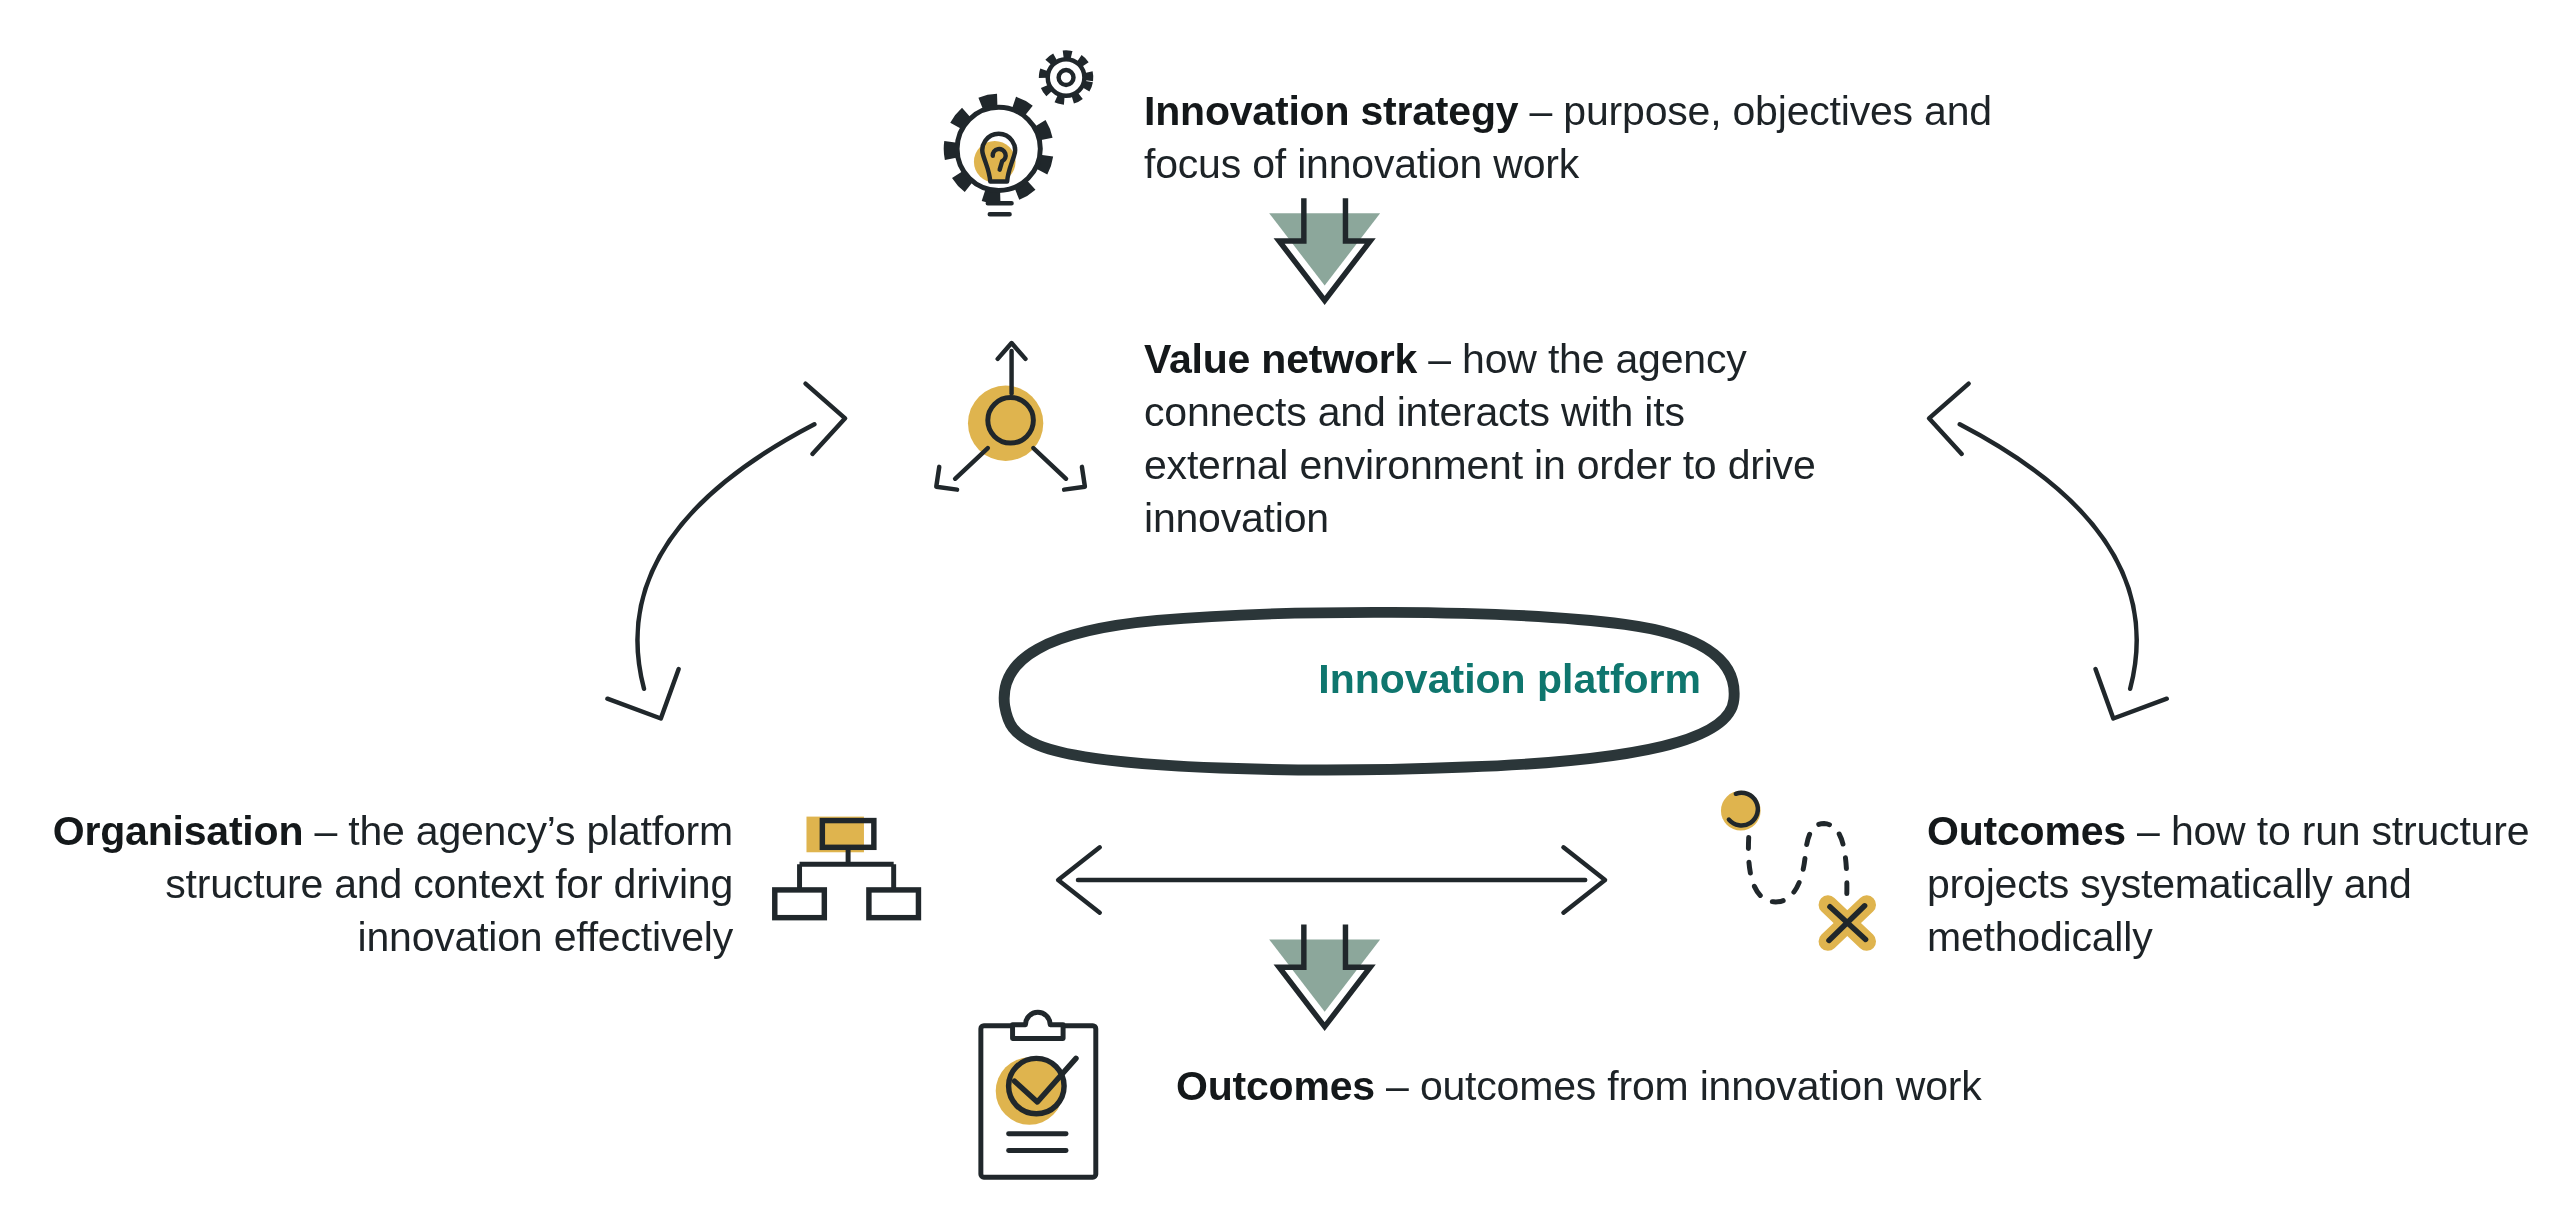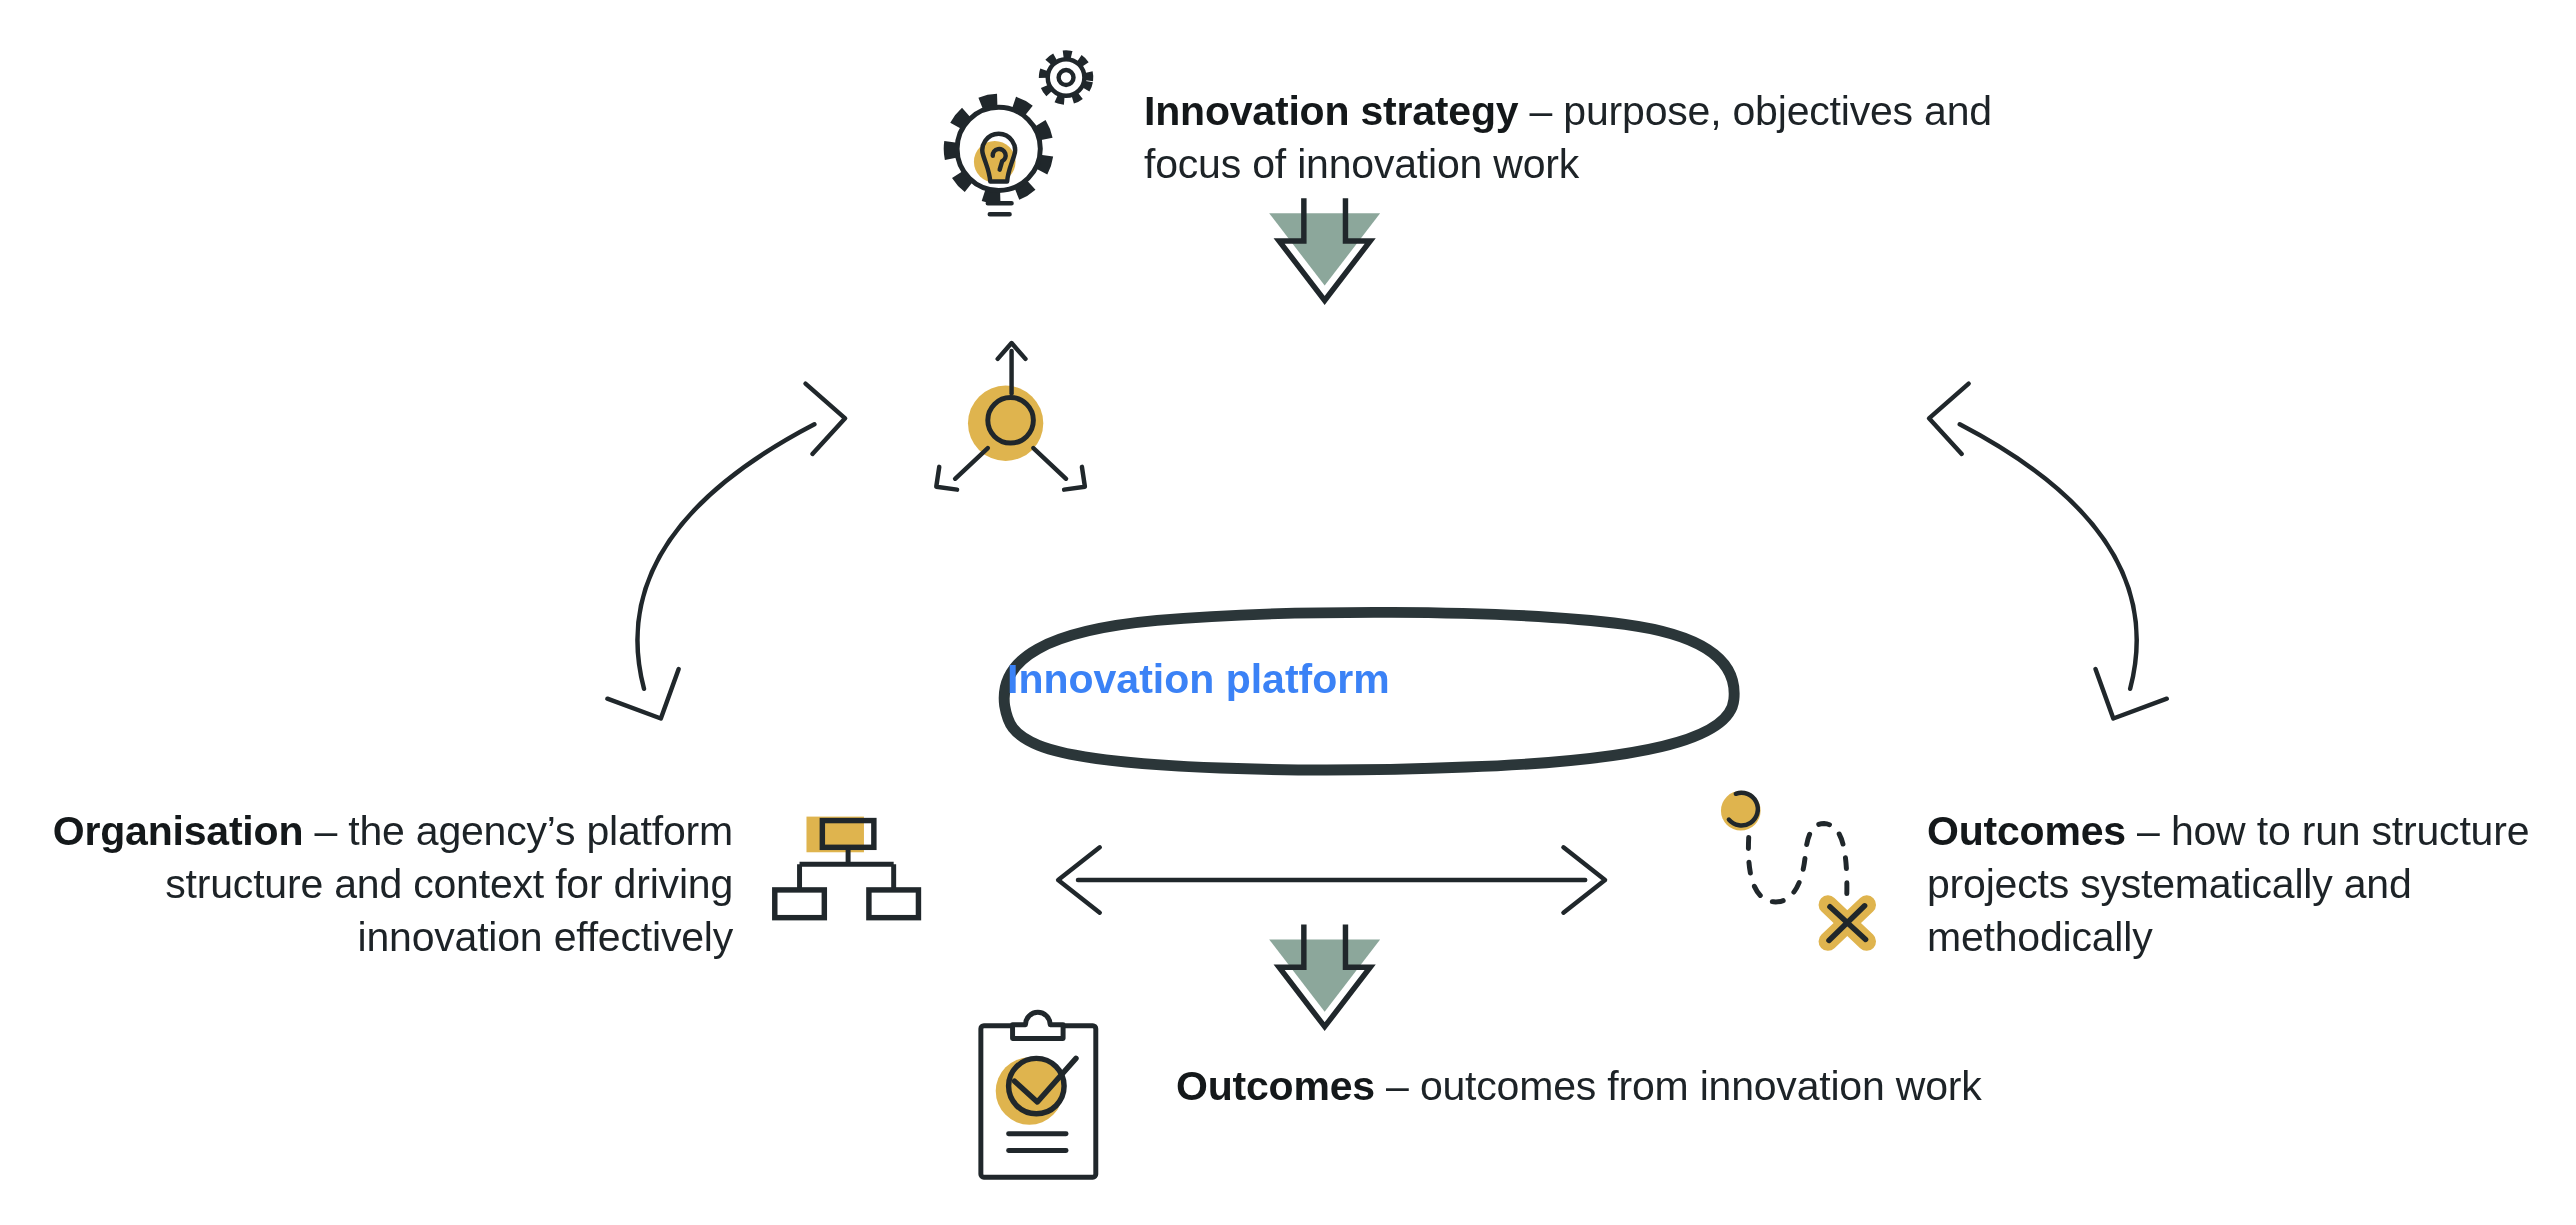--- a/index.html
+++ b/index.html
@@ -1,22 +1,22 @@
 <!DOCTYPE html>
 <html><head>
 <meta charset="utf-8">
 <style>
   html,body{margin:0;padding:0;background:#ffffff;}
   .stage{position:relative;width:2576px;height:1226px;background:#ffffff;overflow:hidden;
          font-family:"Liberation Sans",sans-serif;color:#1d2327;}
   .stage svg{position:absolute;left:0;top:0;}
   .txt{position:absolute;font-size:41px;line-height:53px;letter-spacing:-0.2px;}
   .txt b{font-weight:700;color:#14181a;}
-  .platform-label{position:absolute;font-size:41px;font-weight:700;color:#3b82f6;
-                  text-align:left;}
+  .platform-label{position:absolute;font-size:41px;font-weight:700;color:#0f766e;
+                  text-align:right;}
   .right{text-align:right;}
   .nowrap{white-space:nowrap;margin-left:32px;}
 </style>
 </head>
 <body>
 
 <div class="stage">
 
   <svg width="2576" height="1226" viewBox="0 0 2600 1237">
 
@@ -124,20 +124,24 @@
       <path d="M 1024,1091 L 1047,1112 L 1086,1068" fill="none" stroke="#20272b" stroke-width="5.5" stroke-linecap="round" stroke-linejoin="round"></path>
       <path d="M 1018,1144 H 1076 M 1018,1161 H 1076" fill="none" stroke="#20272b" stroke-width="5" stroke-linecap="round"></path>
     </g>
   </svg>
 
   <div class="txt" style="left:1144px;top:61px;width:872px;margin-top:24px;">
     <b>Innovation strategy</b>
     <span>– purpose, objectives and focus of innovation work</span>
   </div>
 
+  <div class="txt" style="left:1144px;top:333px;width:694px;">
+    <b>Value network</b>
+    <span>– how the agency connects and interacts with its external environment in order to drive innovation</span>
+  </div>
 
   <div class="platform-label" style="left:1007px;top:656px;width:694px;">Innovation platform</div>
 
   <div class="txt right" style="left:-20px;top:805px;width:753px;">
     <b>Organisation</b>
     <span>– the agency’s platform structure and context for driving innovation effectively</span>
   </div>
 
   <div class="txt" style="left:1927px;top:805px;width:694px;">
     <b>Outcomes</b>

